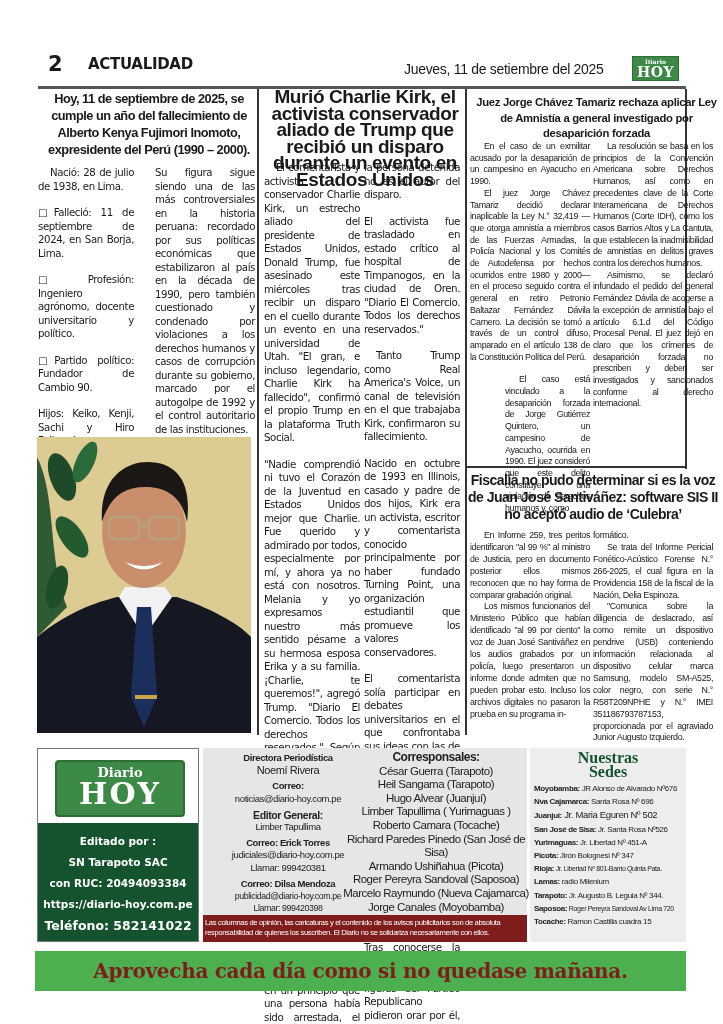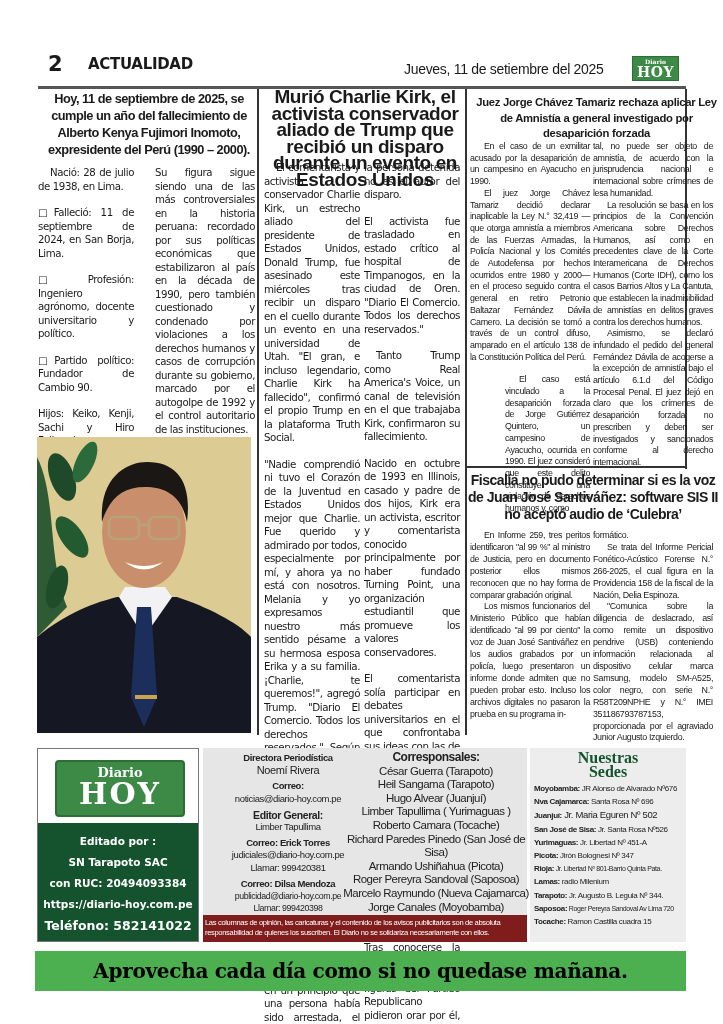--- a/index.html
+++ b/index.html
@@ -58,21 +58,21 @@
   .staff .blk { margin-bottom: 4px; }
   .corr { position: absolute; left: 138px; top: 3px; width: 190px; text-align: center; font-size: 11.5px; line-height: 13.6px; color: #222; letter-spacing: -0.5px; }
   .corr .title { font-weight: bold; font-size: 12px; }
   .disclaimer { position: absolute; left: 203px; top: 915px; width: 324px; height: 27px; background: #7f1d1d; color: #fff; font-size: 7.6px; line-height: 10px; padding: 3px 2px; letter-spacing: -0.35px; }
 
   .sedes-box { position: absolute; left: 530px; top: 748px; width: 156px; height: 194px; background: #ededed; }
   .sedes-title { text-align: center; font-family: Liberation Serif, serif; font-weight: bold; font-size: 16px; line-height: 13.5px; padding-top: 3px; color: #14532d; }
   .sedes-list { padding: 4px 0 0 4px; font-size: 8px; line-height: 13.2px; letter-spacing: -0.35px; color: #222; }
   .sedes-list .city { font-weight: bold; }
 
-  .slogan { position: absolute; left: 35px; top: 951px; width: 651px; height: 40px; background: #4caf50; color: #000000; text-align: center; font-family: "DejaVu Serif", serif; font-weight: bold; font-size: 20px; line-height: 40px; letter-spacing: -0.3px; }
+  .slogan { position: absolute; left: 35px; top: 951px; width: 651px; height: 40px; background: #4caf50; color: #7f1d1d; text-align: center; font-family: "DejaVu Serif", serif; font-weight: bold; font-size: 20px; line-height: 40px; letter-spacing: -0.3px; }
 </style>
 </head>
 <body>
 
 <div class="page-number">2</div>
 <div class="section-name">ACTUALIDAD</div>
 <div class="date">Jueves, 11 de setiembre del 2025</div>
 <div class="logo-small">
   <span class="diario">Diario</span>
   <span class="hoy">HOY</span>
@@ -135,21 +135,20 @@
 </article>
 
 <article>
   <h2 class="juez-headline">Juez Jorge Chávez Tamariz rechaza aplicar Ley de Amnistía a general investigado por desaparición forzada</h2>
   <div class="juez-col" style="left:470px;">
     <p>En el caso de un exmilitar acusado por la desaparición de un campesino en Ayacucho en 1990.</p>
     <p>El juez Jorge Chávez Tamariz decidió declarar inaplicable la Ley N.° 32,419 —que otorga amnistía a miembros de las Fuerzas Armadas, la Policía Nacional y los Comités de Autodefensa por hechos ocurridos entre 1980 y 2000— en el proceso seguido contra el general en retiro Petronio Baltazar Fernández Dávila Carnero. La decisión se tomó a través de un control difuso, amparado en el artículo 138 de la Constitución Política del Perú.</p>
     <p class="gap">El caso está vinculado a la desaparición forzada de Jorge Gutiérrez Quintero, un campesino de Ayacucho, ocurrida en 1990. El juez consideró que este delito constituye una violación de derechos humanos y, como</p>
   </div>
   <div class="juez-col" style="left:593px;">
-    <p style="text-indent:0;">tal, no puede ser objeto de amnistía, de acuerdo con la jurisprudencia nacional e internacional sobre crímenes de lesa humanidad.</p>
     <p>La resolución se basa en los principios de la Convención Americana sobre Derechos Humanos, así como en precedentes clave de la Corte Interamericana de Derechos Humanos (Corte IDH), como los casos Barrios Altos y La Cantuta, que establecen la inadmisibilidad de amnistías en delitos graves contra los derechos humanos.</p>
     <p>Asimismo, se declaró infundado el pedido del general Fernández Dávila de acogerse a la excepción de amnistía bajo el artículo 6.1.d del Código Procesal Penal. El juez dejó en claro que los crímenes de desaparición forzada no prescriben y deben ser investigados y sancionados conforme al derecho internacional.</p>
   </div>
 </article>
 <div class="juez-rule"></div>
 
 <article>
   <h2 class="fisc-headline">Fiscalía no pudo determinar si es la voz de Juan José Santiváñez: software SIS II no aceptó audio de ‘Culebra’</h2>
   <div class="fisc-col" style="left:470px;">
     <p>En Informe 259, tres peritos identificaron "al 99 %" al ministro de Justicia, pero en documento posterior ellos mismos reconocen que no hay forma de comparar grabación original.</p>

